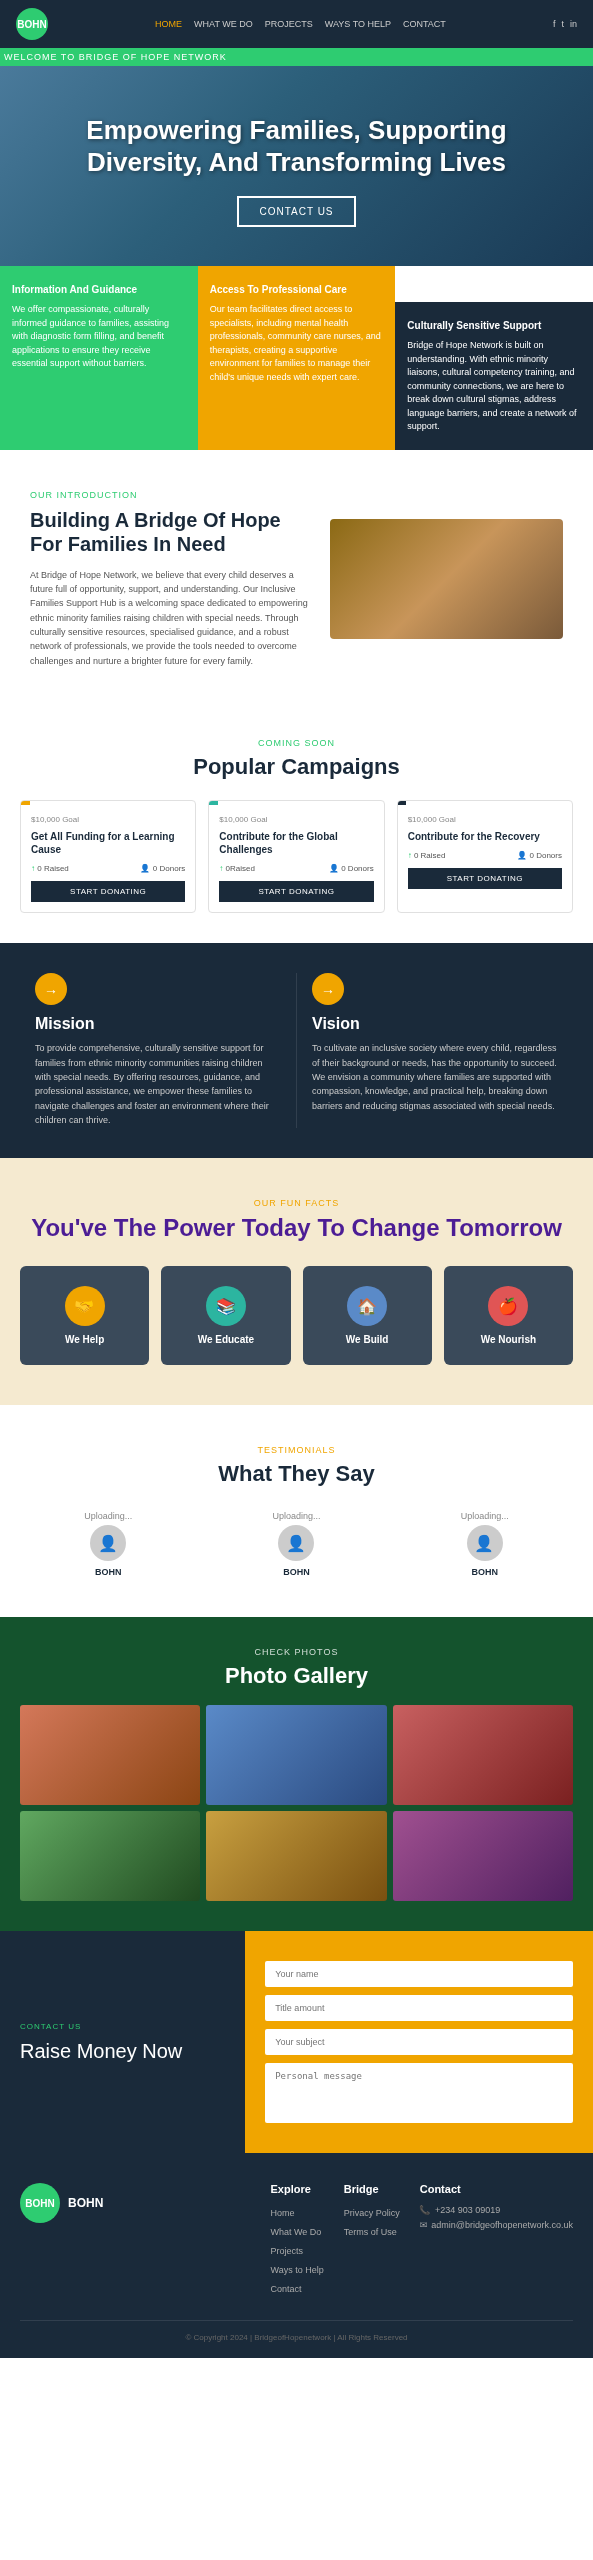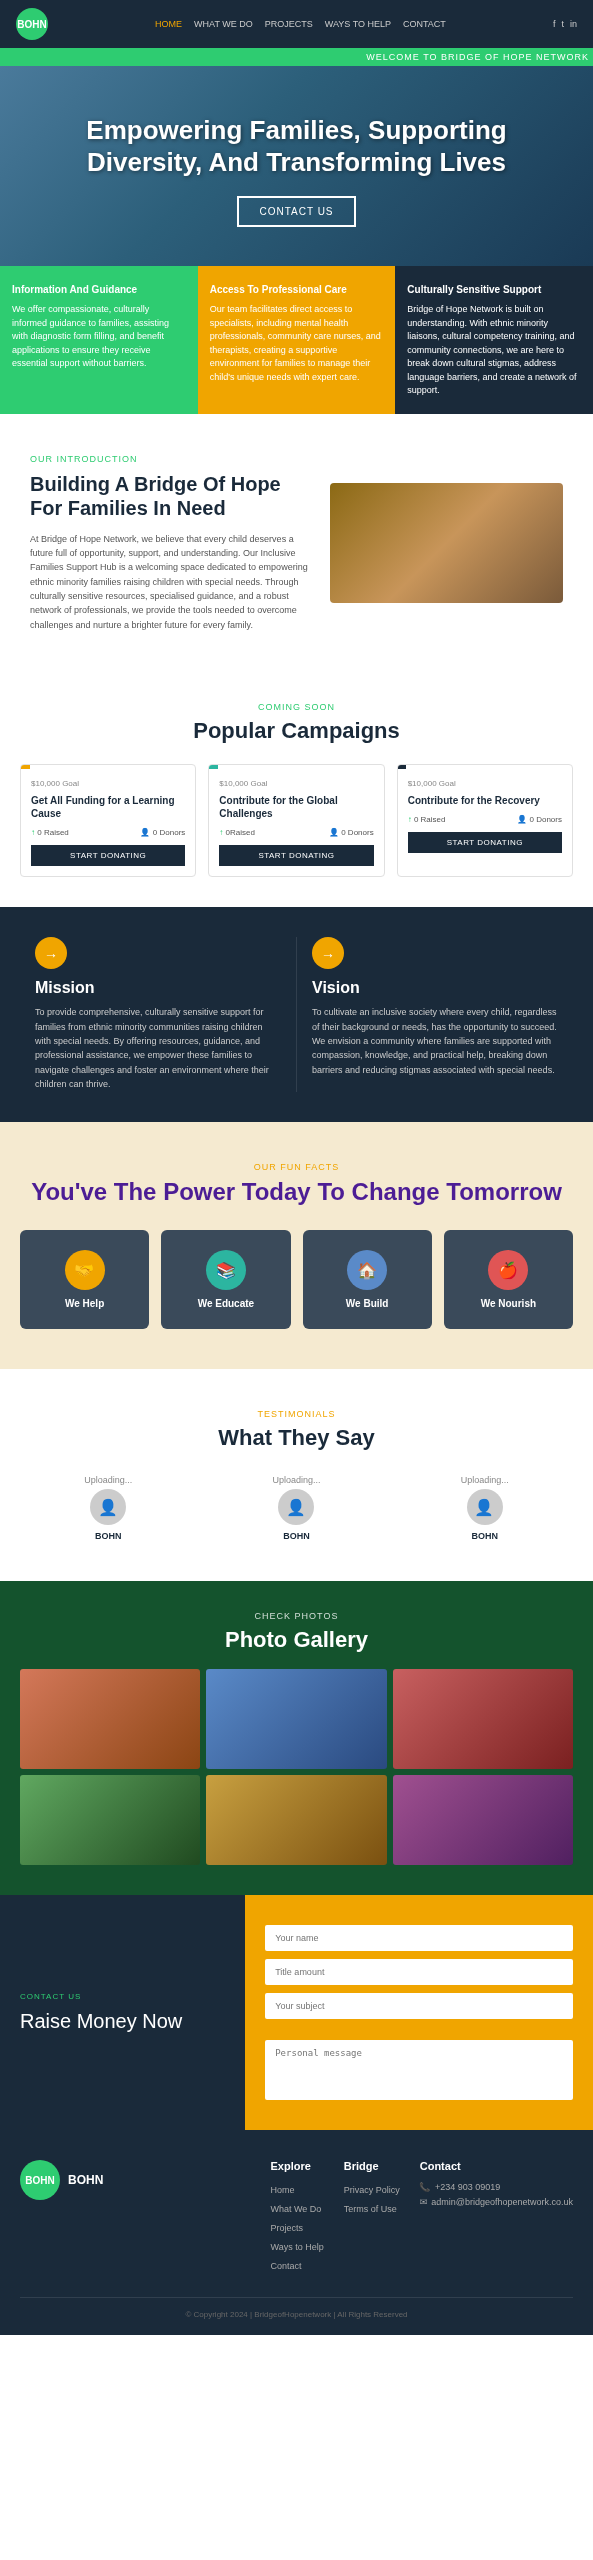--- a/index.html
+++ b/index.html
@@ -31,21 +31,21 @@
     .navbar-social {
       display: flex; gap: 6px;
     }
     .navbar-social span {
       color: #ccc; font-size: 9px;
     }
 
     
     .welcome-bar {
       background: #2ecc71;
-      text-align: right;
+      text-align: left;
       padding: 4px;
       font-size: 9px;
       color: #fff;
       text-transform: uppercase;
       letter-spacing: 1px;
     }
 
     
     .hero {
       background: linear-gradient(rgba(20,40,60,0.65), rgba(20,40,60,0.65)), #3a6080;
@@ -95,21 +95,21 @@
       font-size: 9px;
       line-height: 1.5;
     }
     .info-card h4 {
       font-size: 10px;
       font-weight: bold;
       margin-bottom: 6px;
     }
     .info-card.card-green { background: #2ecc71; color: #fff; }
     .info-card.card-orange { background: #f0a500; color: #fff; }
-    .info-card.card-blue { background: #1a2a3a; color: #fff; }
+    .info-card.card-blue { background: #1a2a3a; color: #fff; margin-top: 36px; }
 
     
     .intro-section {
       padding: 40px 30px;
       display: flex;
       gap: 20px;
       align-items: center;
     }
     .intro-text { flex: 1.2; }
     .intro-label {
@@ -413,21 +413,20 @@
       padding: 8px 10px;
       font-size: 9px;
       border: none;
       border-radius: 2px;
       background: #fff;
       color: #333;
     }
     .donate-form textarea {
       height: 60px;
       resize: none;
-      margin-top: 13px;
     }
     .donate-btn {
       background: #1a2a3a;
       color: #fff;
       border: none;
       padding: 10px;
       font-size: 10px;
       text-transform: uppercase;
       cursor: pointer;
       letter-spacing: 1px;

